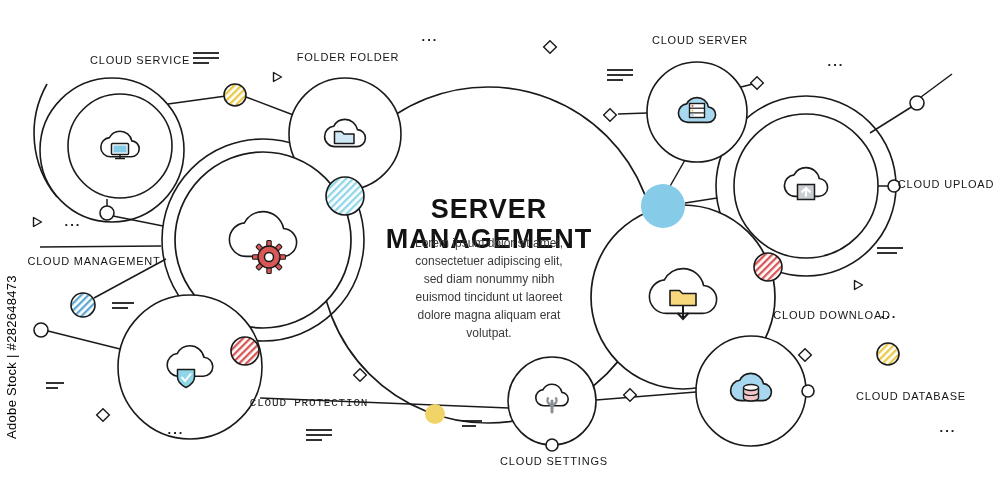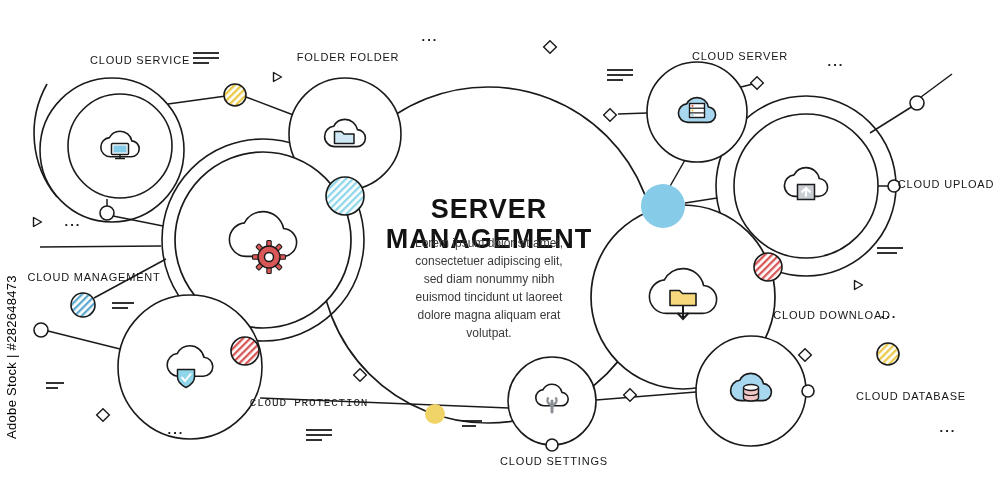--- a/index.html
+++ b/index.html
@@ -233,23 +233,23 @@
         <line x1="462" y1="426" x2="476" y2="426"></line>
     <line x1="112" y1="303" x2="134" y2="303"></line>
         <line x1="112" y1="308" x2="128" y2="308"></line>
     <line x1="46" y1="383" x2="64" y2="383"></line>
         <line x1="46" y1="388" x2="58" y2="388"></line>
   </g>
 </svg>
 
 <div class="node-label" style="left:121px;top:60px;margin-left:19px;">CLOUD SERVICE</div>
 <div class="node-label" style="left:348px;top:57px;">FOLDER FOLDER</div>
-<div class="node-label" style="left:700px;top:56px;margin-left:40px;">CLOUD SERVER</div>
+<div class="node-label" style="left:700px;top:40px;">CLOUD SERVER</div>
 <div class="node-label" style="left:946px;top:184px;">CLOUD UPLOAD</div>
-<div class="node-label" style="left:94px;top:261px;margin-top:16px;">CLOUD MANAGEMENT</div>
+<div class="node-label" style="left:94px;top:261px;">CLOUD MANAGEMENT</div>
 <div class="node-label" style="left:832px;top:315px;">CLOUD DOWNLOAD</div>
 <div class="node-label" style="left:911px;top:396px;">CLOUD DATABASE</div>
 <div class="node-label" style="left:309px;top:403px;font-family:Liberation Mono, monospace;">CLOUD PROTECTION</div>
 <div class="node-label" style="left:554px;top:461px;">CLOUD SETTINGS</div>
 
 <div class="main-title">
   <div>SERVER</div>
   <div>MANAGEMENT</div>
 </div>
 <div class="main-desc">Lorem ipsum dolor sit amet, consectetuer adipiscing elit, sed diam nonummy nibh euismod tincidunt ut laoreet dolore magna aliquam erat volutpat.</div>

